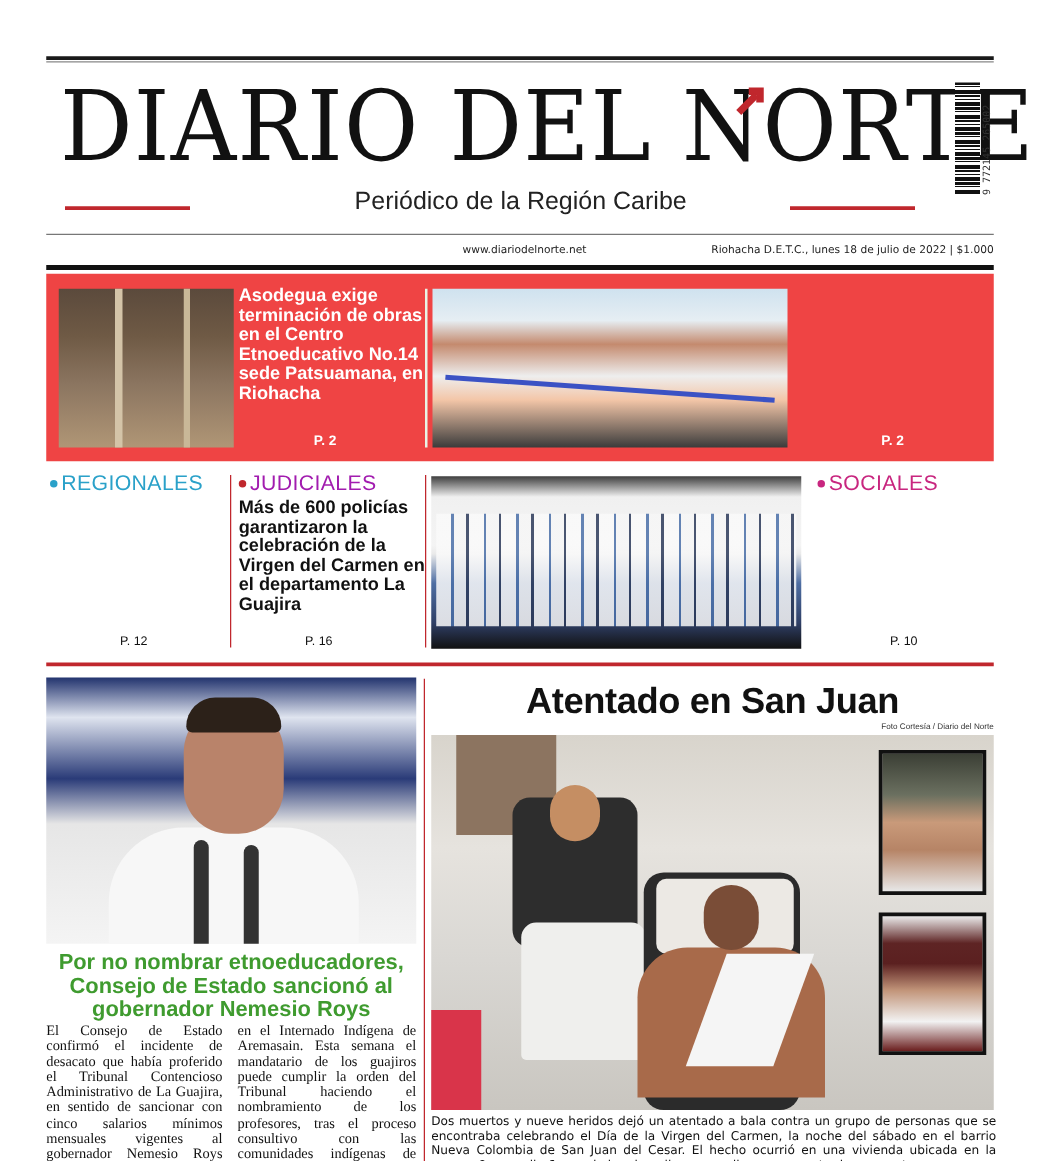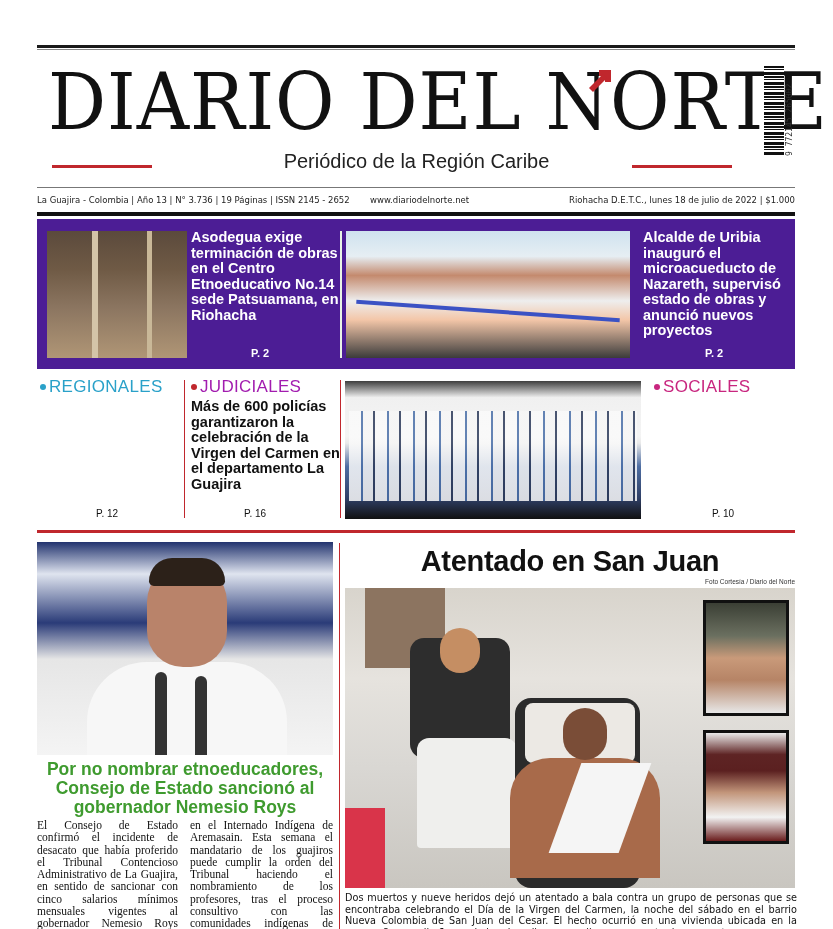--- a/index.html
+++ b/index.html
@@ -21,21 +21,21 @@
   .barcode-num { position: absolute; left: 21px; top: 0; width: 10px; height: 90px; font-size: 8px; writing-mode: vertical-rl; transform: rotate(180deg); color: #333; font-family: "DejaVu Sans Mono", monospace; }
 
   .info-rule-top { left: 37px; top: 187px; width: 758px; height: 1px; background: #777; }
   .info-row { left: 37px; top: 195px; width: 758px; height: 14px; font-size: 8.5px; color: #222; font-family: "DejaVu Sans", sans-serif; }
   .info-left { position: absolute; left: 0; top: 0; }
   .info-mid { position: absolute; left: 333px; top: 0; }
   .info-right { position: absolute; right: 0; top: 0; padding-left: 34px; }
   .info-rule-bot { left: 37px; top: 212px; width: 758px; height: 4px; background: #111; }
 
   
-  .green { left: 37px; top: 219px; width: 758px; height: 150px; background: #4c1d95; }
+  .green { left: 37px; top: 219px; width: 758px; height: 150px; background: #ef4444; }
   .g-photo { position: absolute; top: 12px; height: 127px; background-size: cover; }
   .g-photo1 { left: 10px; width: 140px;
     background: linear-gradient(180deg, #5b4a3c 0%, #6f5a45 30%, #8b7560 60%, #b09676 100%); }
   .g-photo1::before { content: ""; position: absolute; left: 45px; top: 0; width: 6px; height: 127px; background: #d4c4a8; }
   .g-photo1::after { content: ""; position: absolute; left: 100px; top: 0; width: 5px; height: 127px; background: #c9b898; }
   .g-photo2 { left: 309px; width: 284px;
     background: linear-gradient(180deg, #cfe2ef 0%, #e6eef3 20%, #c48a6e 35%, #eeeeee 55%, #f3c6a8 70%, #3b3b3b 100%); }
   .ribbon { position: absolute; left: 10px; top: 78px; width: 264px; height: 4px; background: #3b52c4; transform: rotate(4deg); }
   .g-head { position: absolute; color: #fff; font-weight: bold; font-size: 14.5px; line-height: 15.5px; }
   .g-head1 { left: 154px; top: 11px; width: 150px; }
@@ -113,35 +113,33 @@
   <div class="barcode-bars"></div>
   <div class="barcode-num">9 772145 265002</div>
 </div>
 
 <div class="abs red-dash-l"></div>
 <div class="abs tagline">Periódico de la Región Caribe</div>
 <div class="abs red-dash-r"></div>
 
 <div class="abs info-rule-top"></div>
 <div class="abs info-row">
-  <span class="info-left">La Guajira - Colombia | Año 13 | N° 3.736 | 19 Páginas | ISSN 2145 - 2652</span>
   <span class="info-mid">www.diariodelnorte.net</span>
   <span class="info-right">Riohacha D.E.T.C., lunes 18 de julio de 2022  |  $1.000</span>
 </div>
 <div class="abs info-rule-bot"></div>
 
 <div class="abs green">
   <div class="g-photo g-photo1"></div>
   <div class="g-head g-head1">Asodegua exige terminación de obras en el Centro Etnoeducativo No.14 sede Patsuamana, en Riohacha</div>
   <div class="g-page g-page1">P. 2</div>
   <div class="g-sep"></div>
   <div class="g-photo g-photo2">
     <div class="ribbon"></div>
   </div>
-  <div class="g-head g-head2">Alcalde de Uribia inauguró el microacueducto de Nazareth, supervisó estado de obras y anunció nuevos proyectos</div>
   <div class="g-page g-page2">P. 2</div>
 </div>
 
 <div class="abs col-reg">
   <div class="sec-label" style="color:#2aa1c9;">
     <span class="dot" style="background:#2aa1c9;"></span><span>REGIONALES</span>
   </div>
 </div>
 <div class="abs sec-page" style="left:96px; top:508px;">P. 12</div>
 

